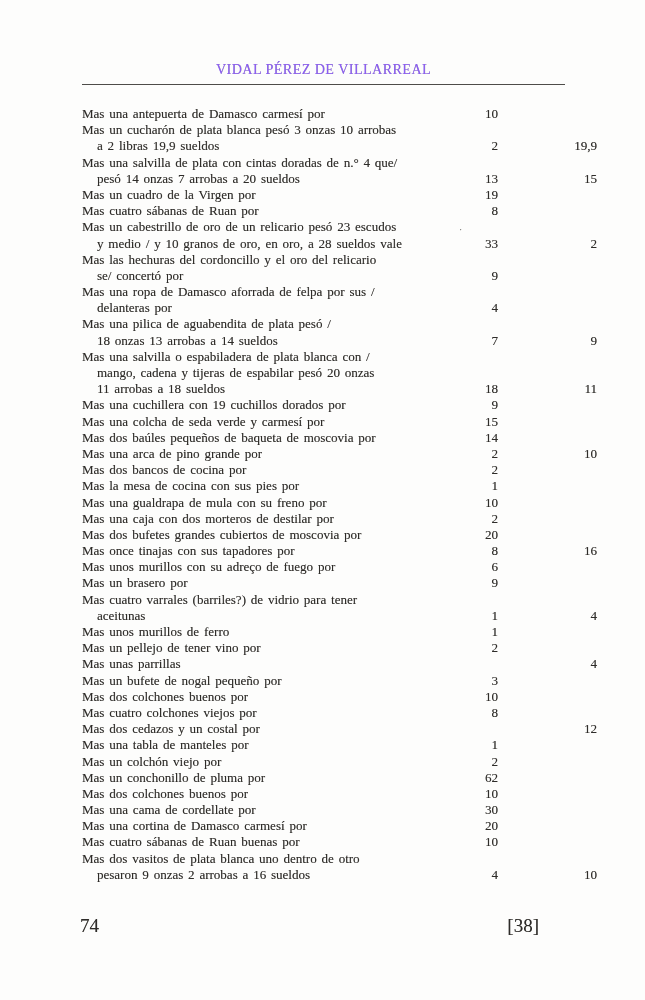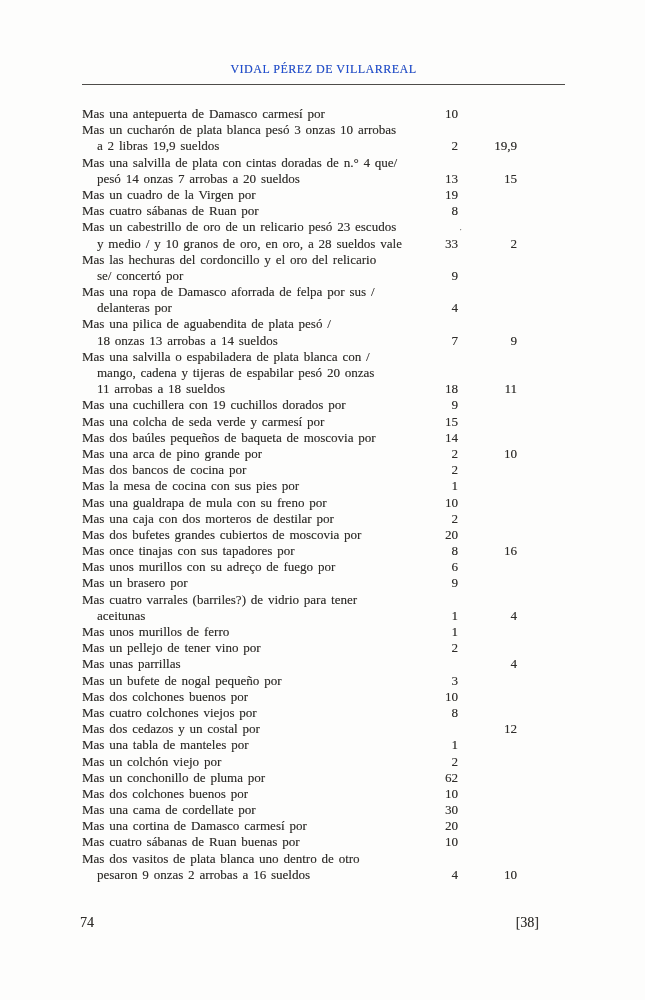--- a/index.html
+++ b/index.html
@@ -15,23 +15,23 @@
     font-family: "Liberation Serif", serif;
     color: #2e2c29;
     overflow: hidden;
   }
   .running-head {
     position: absolute;
     top: 62px;
     left: 82px;
     width: 483px;
     text-align: center;
-    font-size: 12px;
+    font-size: 14px;
     letter-spacing: 0.5px;
-    color: #1d4ed8;
+    color: #8b5cf6;
     text-shadow: 0.2px 0.2px 0.35px rgba(45,42,38,0.4);
   }
   .head-rule {
     position: absolute;
     top: 84px;
     left: 82px;
     width: 483px;
     height: 0;
     border-top: 1.2px solid #4e4c49;
   }
@@ -40,20 +40,21 @@
     top: 106px;
     left: 82px;
     width: 435px;
     font-size: 13px;
   }
   .line {
     display: flex;
     height: 16.2px;
     line-height: 16.2px;
     align-items: flex-start;
+    gap: 40px;
   }
   .txt {
     flex: 0 0 326px;
     white-space: nowrap;
     overflow: visible;
     word-spacing: 1.6px;
     text-shadow: 0.2px 0.2px 0.3px rgba(45,42,38,0.4);
   }
   .txt.cont {
     padding-left: 15px;
@@ -76,21 +77,21 @@
     font-size: 10px;
     color: #6b6966;
   }
   .footer {
     position: absolute;
     top: 915px;
     left: 80px;
     width: 485px;
     display: flex;
     justify-content: space-between;
-    font-size: 14px;
+    font-size: 19px;
     text-shadow: 0.2px 0.2px 0.3px rgba(45,42,38,0.4);
   }
   .footer .doc-num {
     margin-right: 26px;
   }
 </style>
 </head>
 <body>
 
 <div class="page">

